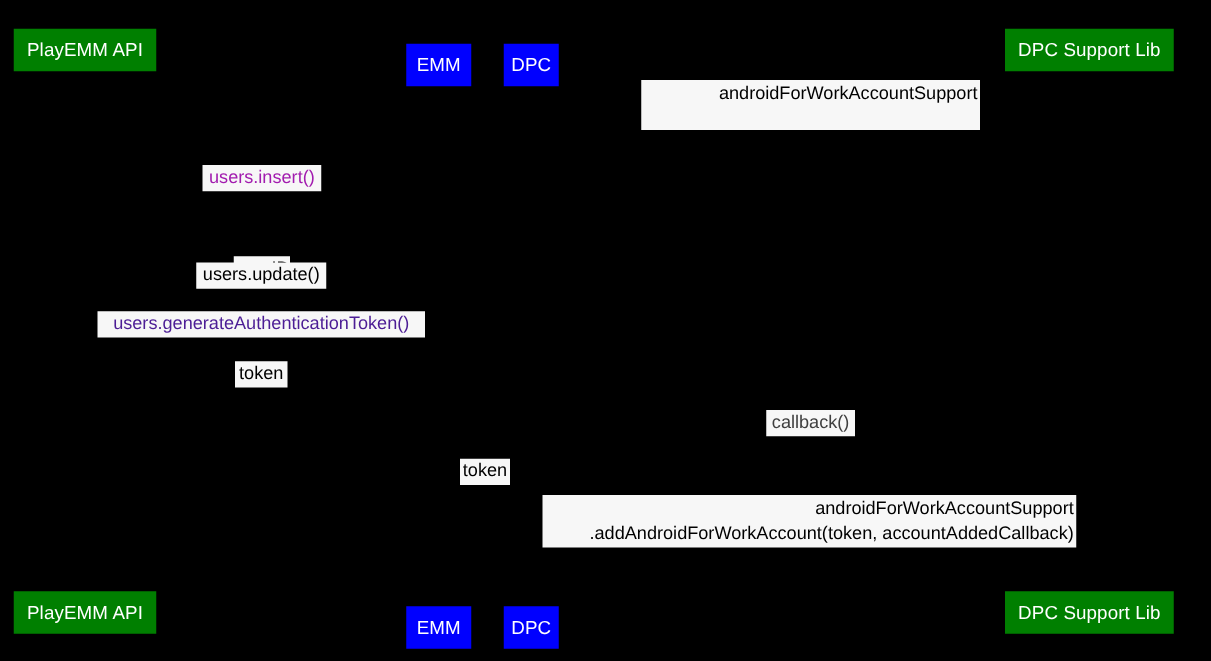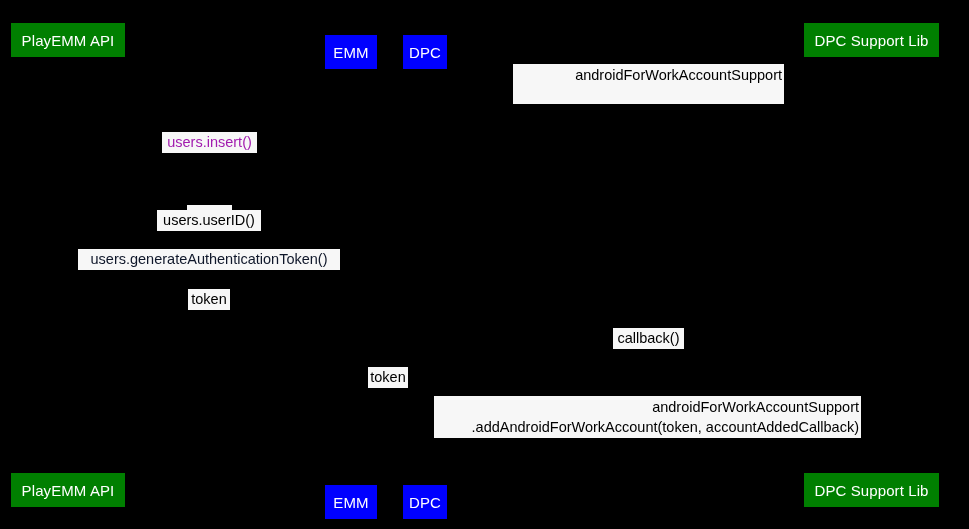--- a/index.html
+++ b/index.html
@@ -79,19 +79,19 @@
     </div>
     <div class="participant green" style="left: 804px; top: 23px; width: 135px; height: 34px;">
       <span>DPC Support Lib</span>
     </div>
     <div class="participant green" style="left: 804px; top: 473px; width: 135px; height: 34px;">
       <span>DPC Support Lib</span>
     </div>
     <div class="message two-line" style="left: 513px; top: 64px; width: 271px; height: 40px; background: rgb(247, 247, 247); color: rgb(0, 0, 0);"><span class="ln">androidForWorkAccountSupport</span></div>
     <div class="message" style="left: 162px; top: 132px; width: 95px; height: 21px; background: rgb(247, 247, 247); color: #a21caf;"><span class="ln">users.insert()</span></div>
     <div class="message" style="left: 187px; top: 171px; width: 45px; height: 21px; background: rgb(247, 247, 247); color: rgb(0, 0, 0); margin-top: 34px;"><span class="ln">userID</span></div>
-    <div class="message" style="left: 157px; top: 210px; width: 104px; height: 21px; background: rgb(247, 247, 247); color: rgb(0, 0, 0);"><span class="ln">users.userID()</span></div>
-    <div class="message" style="left: 78px; top: 249px; width: 262px; height: 21px; background: rgb(247, 247, 247); color: #0f172a;"><span class="ln">users.generateAuthenticationToken()</span></div>
+    <div class="message" style="left: 157px; top: 210px; width: 104px; height: 21px; background: rgb(247, 247, 247); color: rgb(0, 0, 0);"><span class="ln">users.update()</span></div>
+    <div class="message" style="left: 78px; top: 249px; width: 262px; height: 21px; background: rgb(247, 247, 247); color: #4c1d95;"><span class="ln">users.generateAuthenticationToken()</span></div>
     <div class="message" style="left: 188px; top: 289px; width: 42px; height: 21px; background: rgb(247, 247, 247); color: rgb(0, 0, 0);"><span class="ln">token</span></div>
-    <div class="message" style="left: 613px; top: 328px; width: 71px; height: 21px; background: rgb(247, 247, 247); color: #000000;"><span class="ln">callback()</span></div>
+    <div class="message" style="left: 613px; top: 328px; width: 71px; height: 21px; background: rgb(247, 247, 247); color: #404040;"><span class="ln">callback()</span></div>
     <div class="message" style="left: 368px; top: 367px; width: 40px; height: 21px; background: rgb(247, 247, 247); color: rgb(0, 0, 0);"><span class="ln">token</span></div>
     <div class="message two-line" style="left: 434px; top: 396px; width: 427px; height: 42px; background: rgb(247, 247, 247); color: rgb(0, 0, 0);"><span class="ln">androidForWorkAccountSupport</span><span class="ln">.addAndroidForWorkAccount(token, accountAddedCallback)</span></div>
   </div>
 
 </body></html>

